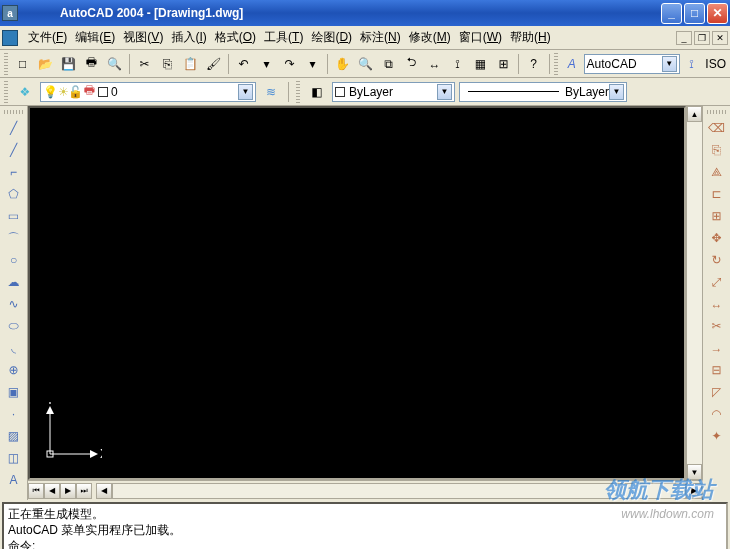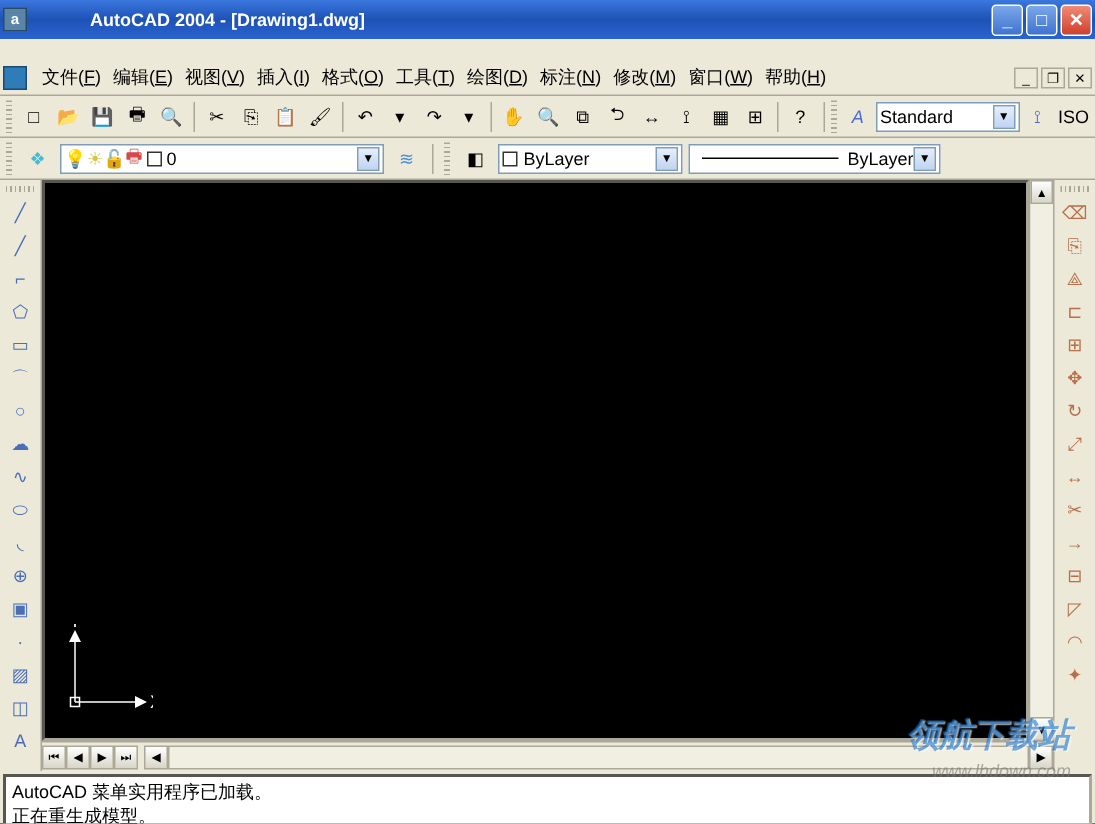--- a/index.html
+++ b/index.html
@@ -5,21 +5,21 @@
 * { margin:0; padding:0; box-sizing:border-box; font-family:"SimSun",Tahoma,sans-serif; font-size:12px; }
 body { width:730px; height:549px; overflow:hidden; background:#ece9d8; }
 .titlebar { height:26px; background:linear-gradient(#3b77dd,#1e52b6 50%,#2a64cf); display:flex; align-items:center; padding:0 2px; color:#fff; font-weight:bold; }
 .titlebar .app-icon { width:16px; height:16px; background:#5a85a8; border:1px solid #2a4a63; margin-right:6px; display:flex; align-items:center; justify-content:center; font-size:10px; color:#fff; }
 .title-text { flex:1;margin-left:36px; }
 .win-btns { display:flex; gap:2px; }
 .win-btn { width:21px; height:21px; border-radius:3px; display:flex; align-items:center; justify-content:center; font-weight:bold; cursor:pointer; border:1px solid #fff; }
 .win-min,.win-max { background:linear-gradient(#7ba6e9,#3e73d1); color:#fff; }
 .win-close { background:linear-gradient(#f08b76,#d1402a); color:#fff; }
 
-.menubar { height:24px; background:#ece9d8; border-bottom:1px solid #aca899; display:flex; align-items:center; padding:0 2px;margin-top:14px; }
+.menubar { height:24px; background:#ece9d8; border-bottom:1px solid #aca899; display:flex; align-items:center; padding:0 2px; }
 .acad-logo { width:16px; height:16px; background:#2e7cb8; border:1px solid #1a4a6e; margin-right:6px; }
 .menu-item { padding:2px 4px; cursor:pointer; color:#000; }
 .menu-item u { text-decoration:underline; }
 .mdi-btns { margin-left:auto; display:flex; gap:2px; }
 .mdi-btn { width:16px; height:14px; border:1px solid #aca899; background:#ece9d8; cursor:pointer; font-size:9px; display:flex; align-items:center; justify-content:center; }
 
 .toolbar-row { height:28px; background:#ece9d8; border-bottom:1px solid #aca899; display:flex; align-items:center; padding:2px 4px; gap:2px; }
 .toolbar-row2 { height:28px; background:#ece9d8; border-bottom:1px solid #aca899; display:flex; align-items:center; padding:2px 4px; gap:4px; }
 .tb-btn { width:22px; height:22px; border:1px solid transparent; display:flex; align-items:center; justify-content:center; cursor:pointer; font-size:12px; }
 .tb-sep { width:2px; height:20px; border-left:1px solid #aca899; margin:0 2px; }
@@ -118,21 +118,21 @@
       <div class="tb-btn">⟟</div>
       <div class="tb-btn">▦</div>
       <div class="tb-btn">⊞</div>
       <div class="tb-sep"></div>
       <div class="tb-btn">?</div>
     </div>
   <div class="tb-sep"></div>
   <div class="tb-grip"></div>
   <div class="tb-btn" style="color:#4a6fd4;font-style:italic">A</div>
   <div class="combo" style="width:108px">
-    <span>Standard</span>
+    <span>AutoCAD</span>
     <div class="combo-arrow">▼</div>
   </div>
   <div class="tb-btn" style="color:#4a6fd4">⟟</div>
   <span style="margin-left:2px">ISO</span>
 </div>
 
 <div class="toolbar-row2">
   <div class="tb-grip"></div>
   <div class="tb-btn" style="color:#4ab8d4">❖</div>
   <div class="combo" style="width:216px">
@@ -237,20 +237,20 @@
         <div class="vtb-btn" style="color: rgb(184, 111, 74);">⊟</div>
         <div class="vtb-btn" style="color: rgb(184, 111, 74);">◸</div>
         <div class="vtb-btn" style="color: rgb(184, 111, 74);">◠</div>
         <div class="vtb-btn" style="color: rgb(184, 111, 74);">✦</div>
       </div>
   </div>
 </div>
 
 <div class="cmd-area">
   <div id="cmd-lines">
+      <div class="cmd-line">正在重生成模型。</div>
       <div class="cmd-line">AutoCAD 菜单实用程序已加载。</div>
-      <div class="cmd-line">正在重生成模型。</div>
       <div class="cmd-line">命令:</div>
     </div>
 </div>
 
 <div class="watermark">领航下载站</div>
 <div class="watermark-sub">www.lhdown.com</div>
 
 </body></html>

